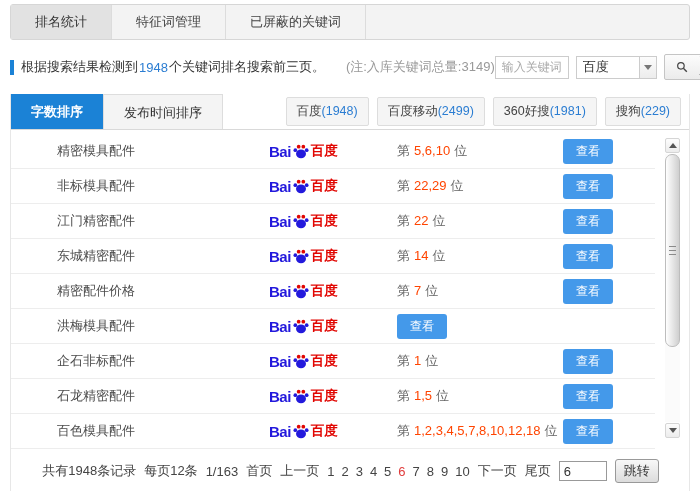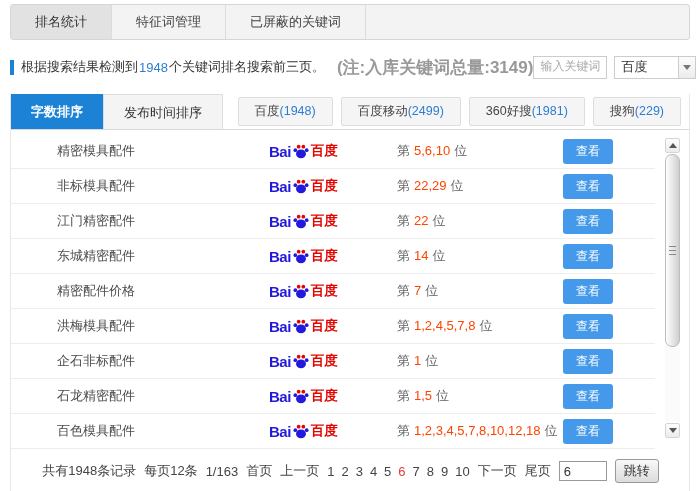--- a/index.html
+++ b/index.html
@@ -15,25 +15,25 @@
   .main-tab { padding:0 24px; line-height:34px; font-size:13px; color:#444;
     border-right:1px solid #dcdcdc; cursor:pointer; white-space:nowrap; }
   .main-tab.active { background:#e2e2e2; color:#333; }
 
   
   .summary-row { margin:12px 10px 0; height:30px; display:flex;
     justify-content:space-between; align-items:center; }
   .summary { display:flex; align-items:center; font-size:13px; color:#333; white-space:nowrap; }
   .vbar { width:4px; height:15px; background:#1b82d6; margin-right:7px; flex:none; }
   .count-blue { color:#2b7dd2; margin:0 1px; }
-  .note { color:#999; font-size:17px; margin-left:12px;font-weight:bold; }
+  .note { color:#999; font-size:13px; margin-left:21px; }
 
   .search-area { display:flex; align-items:center; gap:7px; }
   .kw-input { width:74px; height:23px; border:1px solid #ccc; font-size:12px;
-    padding:0 6px; color:#333; outline:none; font-family:Liberation Mono, monospace; }
+    padding:0 6px; color:#333; outline:none; font-family:Liberation Serif, serif; }
   .kw-input::placeholder { color:#aaa; }
   .engine-select { width:92px; height:23px; border:1px solid #ccc; background:#fff;
     display:flex; align-items:center; justify-content:space-between;
     font-size:13px; color:#333; cursor:pointer; }
   .engine-select .txt { padding-left:6px; }
   .arrow-box { width:17px; height:100%; border-left:1px solid #ccc;
     background:linear-gradient(#fcfcfc,#ececec); display:flex; align-items:center; justify-content:center; }
   .tri { width:0; height:0; border-left:4px solid transparent; border-right:4px solid transparent; border-top:5px solid #777; }
   .query-btn { height:26px; padding:0 11px; border:1px solid #c5c5c5; border-radius:2px;
     background:linear-gradient(#fcfcfc,#ebebeb); display:flex; align-items:center; gap:5px;
@@ -43,21 +43,21 @@
   .panel { margin:12px 10px 0; height:399px; border-left:1px solid #e7e7e7;
     border-right:1px solid #e7e7e7; position:relative; }
   .sort-row { display:flex; justify-content:space-between; height:36px;
     border-bottom:1px solid #d9d9d9; }
   .sort-tabs { display:flex; align-items:stretch; }
   .sort-tab { padding:0 20px; line-height:35px; font-size:13px; color:#333;
     background:#f4f4f4; border:1px solid #ddd; border-bottom:none; cursor:pointer; white-space:nowrap; }
   .sort-tab.active { background:#1b82d6; color:#fff; border:none; font-weight:bold; }
   .filters { display:flex; align-items:center; gap:8px; padding-right:8px; }
   .filter-btn { background:#f5f5f5; border:1px solid #ddd; border-radius:2px;
-    padding:5px 16px; font-size:12.5px; color:#444; cursor:pointer; white-space:nowrap;
+    padding:5px 10px; font-size:12.5px; color:#444; cursor:pointer; white-space:nowrap;
     font-family:inherit; }
   .filter-btn .cnt { color:#2b7dd2; }
 
   
   .list { padding-top:4px; margin-right:34px; }
   .row { display:flex; align-items:center; height:35px; border-bottom:1px solid #ededed; padding-left:46px; }
   .kw { width:212px; font-size:13px; color:#4d4d4d; }
   .logo { width:128px; display:flex; align-items:center; gap:1px; }
   .logo-latin { color:#2319dc; font-weight:bold; font-size:15px; letter-spacing:-0.5px; }
   .logo-cjk { color:#e10602; font-weight:bold; font-size:13.5px; }
@@ -241,21 +241,20 @@
             <svg width="16" height="15" viewBox="0 0 24 22">
               <ellipse cx="12" cy="14.5" rx="7.5" ry="6.5" fill="#2319dc"></ellipse>
               <circle cx="3.5" cy="9" r="2.8" fill="#2319dc"></circle>
               <circle cx="8.5" cy="3.8" r="2.8" fill="#e10602"></circle>
               <circle cx="15.5" cy="3.8" r="2.8" fill="#e10602"></circle>
               <circle cx="20.5" cy="9" r="2.8" fill="#2319dc"></circle>
             </svg>
           </span>
           <span class="logo-cjk">百度</span>
         </span>
-        <span class="rank"><span>第</span><span class="nums">1,2,4,5,7,8</span><span>位</span></span>
         <button class="view-btn">查看</button>
       </div>
       <div class="row">
         <span class="kw">企石非标配件</span>
         <span class="logo">
           <span class="logo-latin">Bai</span>
           <span class="paw">
             <svg width="16" height="15" viewBox="0 0 24 22">
               <ellipse cx="12" cy="14.5" rx="7.5" ry="6.5" fill="#2319dc"></ellipse>
               <circle cx="3.5" cy="9" r="2.8" fill="#2319dc"></circle>

